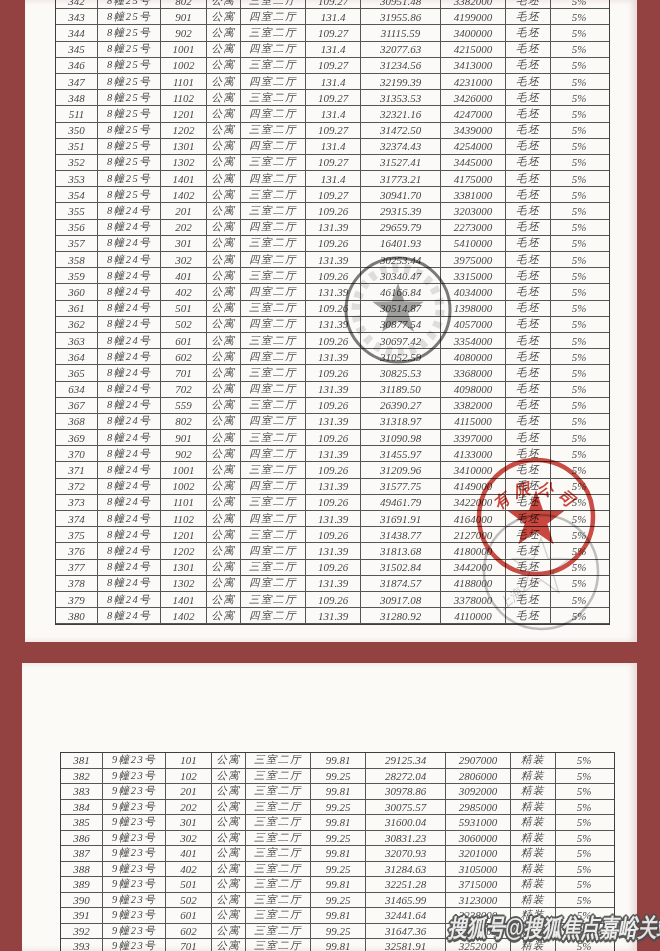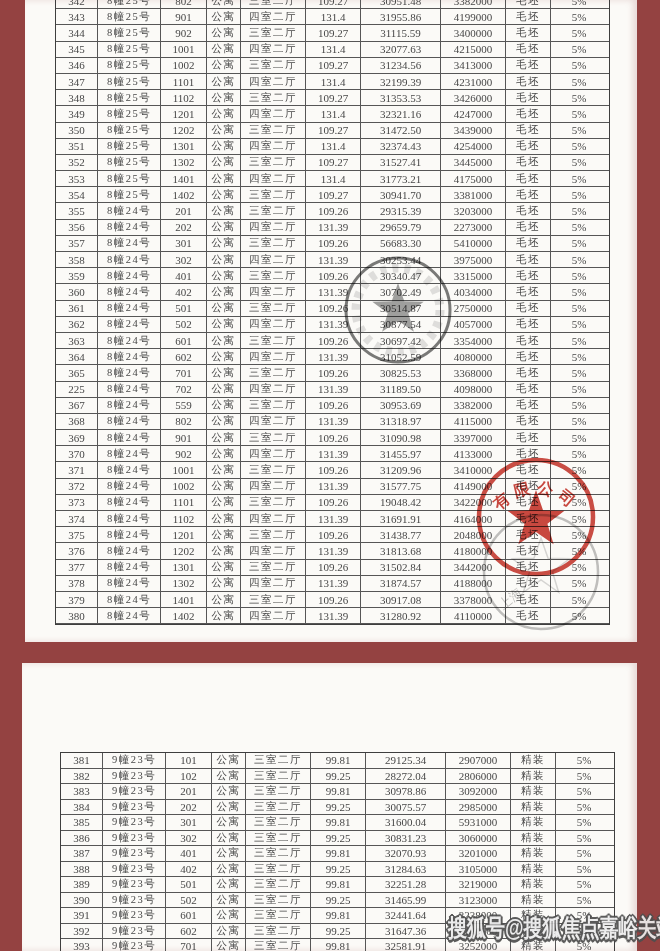--- a/index.html
+++ b/index.html
@@ -1,17 +1,17 @@
 <!DOCTYPE html>
 <html><head>
 <meta charset="utf-8">
 <style>
   html,body{margin:0;padding:0;}
   body{font-family:"Liberation Serif","DejaVu Serif",serif;}
-  #stage{position:relative;width:660px;height:951px;background:#944241;overflow:hidden;}
+  #stage{position:relative;width:660px;height:951px;background:#944241;overflow:hidden;font-style:italic;}
 
   .paper{position:absolute;background:#fbfaf7;box-shadow:inset -4px 0 6px rgba(148,66,65,.18);}
   #page1{left:25px;top:0;width:612px;height:642px;}
   #page2{left:22px;top:663px;width:615px;height:288px;}
 
   .sheet{position:absolute;border:1.6px solid #3e3e3e;background:transparent;}
   #table1{left:55px;top:-8px;width:553px;}
   #table2{left:60px;top:752px;width:553px;}
 
   .tr{display:flex;border-bottom:1px solid #565656;}
@@ -133,21 +133,21 @@
         <div class="td c3 cjk">公寓</div>
         <div class="td c4 cjk">三室二厅</div>
         <div class="td c5">109.27</div>
         <div class="td c6">31353.53</div>
         <div class="td c7">3426000</div>
         <div class="td c8 cjk">毛坯</div>
         <div class="td c9">5%</div>
       </div>
 
       <div class="tr">
-        <div class="td c0">349</div>
+        <div class="td c0">511</div>
         <div class="td c1 cjk">8幢25号</div>
         <div class="td c2">1201</div>
         <div class="td c3 cjk">公寓</div>
         <div class="td c4 cjk">四室二厅</div>
         <div class="td c5">131.4</div>
         <div class="td c6">32321.16</div>
         <div class="td c7">4247000</div>
         <div class="td c8 cjk">毛坯</div>
         <div class="td c9">5%</div>
       </div>
@@ -243,21 +243,21 @@
         <div class="td c9">5%</div>
       </div>
 
       <div class="tr">
         <div class="td c0">357</div>
         <div class="td c1 cjk">8幢24号</div>
         <div class="td c2">301</div>
         <div class="td c3 cjk">公寓</div>
         <div class="td c4 cjk">三室二厅</div>
         <div class="td c5">109.26</div>
-        <div class="td c6">56683.30</div>
+        <div class="td c6">16401.93</div>
         <div class="td c7">5410000</div>
         <div class="td c8 cjk">毛坯</div>
         <div class="td c9">5%</div>
       </div>
 
       <div class="tr">
         <div class="td c0">358</div>
         <div class="td c1 cjk">8幢24号</div>
         <div class="td c2">302</div>
         <div class="td c3 cjk">公寓</div>
@@ -282,35 +282,35 @@
         <div class="td c9">5%</div>
       </div>
 
       <div class="tr">
         <div class="td c0">360</div>
         <div class="td c1 cjk">8幢24号</div>
         <div class="td c2">402</div>
         <div class="td c3 cjk">公寓</div>
         <div class="td c4 cjk">四室二厅</div>
         <div class="td c5">131.39</div>
-        <div class="td c6">30702.49</div>
+        <div class="td c6">46166.84</div>
         <div class="td c7">4034000</div>
         <div class="td c8 cjk">毛坯</div>
         <div class="td c9">5%</div>
       </div>
 
       <div class="tr">
         <div class="td c0">361</div>
         <div class="td c1 cjk">8幢24号</div>
         <div class="td c2">501</div>
         <div class="td c3 cjk">公寓</div>
         <div class="td c4 cjk">三室二厅</div>
         <div class="td c5">109.26</div>
         <div class="td c6">30514.87</div>
-        <div class="td c7">2750000</div>
+        <div class="td c7">1398000</div>
         <div class="td c8 cjk">毛坯</div>
         <div class="td c9">5%</div>
       </div>
 
       <div class="tr">
         <div class="td c0">362</div>
         <div class="td c1 cjk">8幢24号</div>
         <div class="td c2">502</div>
         <div class="td c3 cjk">公寓</div>
         <div class="td c4 cjk">四室二厅</div>
@@ -354,40 +354,40 @@
         <div class="td c3 cjk">公寓</div>
         <div class="td c4 cjk">三室二厅</div>
         <div class="td c5">109.26</div>
         <div class="td c6">30825.53</div>
         <div class="td c7">3368000</div>
         <div class="td c8 cjk">毛坯</div>
         <div class="td c9">5%</div>
       </div>
 
       <div class="tr">
-        <div class="td c0">225</div>
+        <div class="td c0">634</div>
         <div class="td c1 cjk">8幢24号</div>
         <div class="td c2">702</div>
         <div class="td c3 cjk">公寓</div>
         <div class="td c4 cjk">四室二厅</div>
         <div class="td c5">131.39</div>
         <div class="td c6">31189.50</div>
         <div class="td c7">4098000</div>
         <div class="td c8 cjk">毛坯</div>
         <div class="td c9">5%</div>
       </div>
 
       <div class="tr">
         <div class="td c0">367</div>
         <div class="td c1 cjk">8幢24号</div>
         <div class="td c2">559</div>
         <div class="td c3 cjk">公寓</div>
         <div class="td c4 cjk">三室二厅</div>
         <div class="td c5">109.26</div>
-        <div class="td c6">30953.69</div>
+        <div class="td c6">26390.27</div>
         <div class="td c7">3382000</div>
         <div class="td c8 cjk">毛坯</div>
         <div class="td c9">5%</div>
       </div>
 
       <div class="tr">
         <div class="td c0">368</div>
         <div class="td c1 cjk">8幢24号</div>
         <div class="td c2">802</div>
         <div class="td c3 cjk">公寓</div>
@@ -451,21 +451,21 @@
         <div class="td c9">5%</div>
       </div>
 
       <div class="tr">
         <div class="td c0">373</div>
         <div class="td c1 cjk">8幢24号</div>
         <div class="td c2">1101</div>
         <div class="td c3 cjk">公寓</div>
         <div class="td c4 cjk">三室二厅</div>
         <div class="td c5">109.26</div>
-        <div class="td c6">19048.42</div>
+        <div class="td c6">49461.79</div>
         <div class="td c7">3422000</div>
         <div class="td c8 cjk">毛坯</div>
         <div class="td c9">5%</div>
       </div>
 
       <div class="tr">
         <div class="td c0">374</div>
         <div class="td c1 cjk">8幢24号</div>
         <div class="td c2">1102</div>
         <div class="td c3 cjk">公寓</div>
@@ -478,21 +478,21 @@
       </div>
 
       <div class="tr">
         <div class="td c0">375</div>
         <div class="td c1 cjk">8幢24号</div>
         <div class="td c2">1201</div>
         <div class="td c3 cjk">公寓</div>
         <div class="td c4 cjk">三室二厅</div>
         <div class="td c5">109.26</div>
         <div class="td c6">31438.77</div>
-        <div class="td c7">2048000</div>
+        <div class="td c7">2127000</div>
         <div class="td c8 cjk">毛坯</div>
         <div class="td c9">5%</div>
       </div>
 
       <div class="tr">
         <div class="td c0">376</div>
         <div class="td c1 cjk">8幢24号</div>
         <div class="td c2">1202</div>
         <div class="td c3 cjk">公寓</div>
         <div class="td c4 cjk">四室二厅</div>
@@ -663,21 +663,21 @@
       </div>
 
       <div class="tr">
         <div class="td c0">389</div>
         <div class="td c1 cjk">9幢23号</div>
         <div class="td c2">501</div>
         <div class="td c3 cjk">公寓</div>
         <div class="td c4 cjk">三室二厅</div>
         <div class="td c5">99.81</div>
         <div class="td c6">32251.28</div>
-        <div class="td c7">3219000</div>
+        <div class="td c7">3715000</div>
         <div class="td c8 cjk">精装</div>
         <div class="td c9">5%</div>
       </div>
 
       <div class="tr">
         <div class="td c0">390</div>
         <div class="td c1 cjk">9幢23号</div>
         <div class="td c2">502</div>
         <div class="td c3 cjk">公寓</div>
         <div class="td c4 cjk">三室二厅</div>

